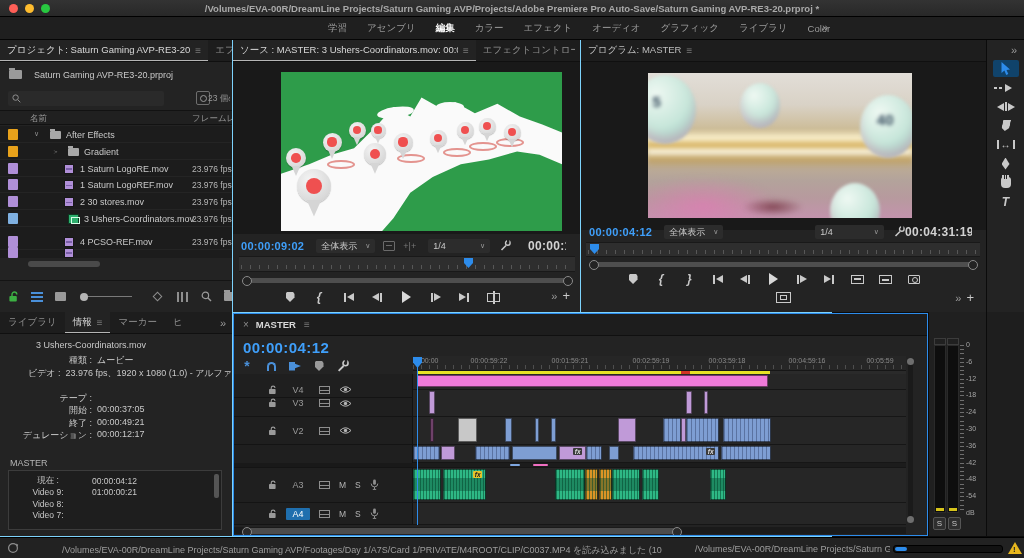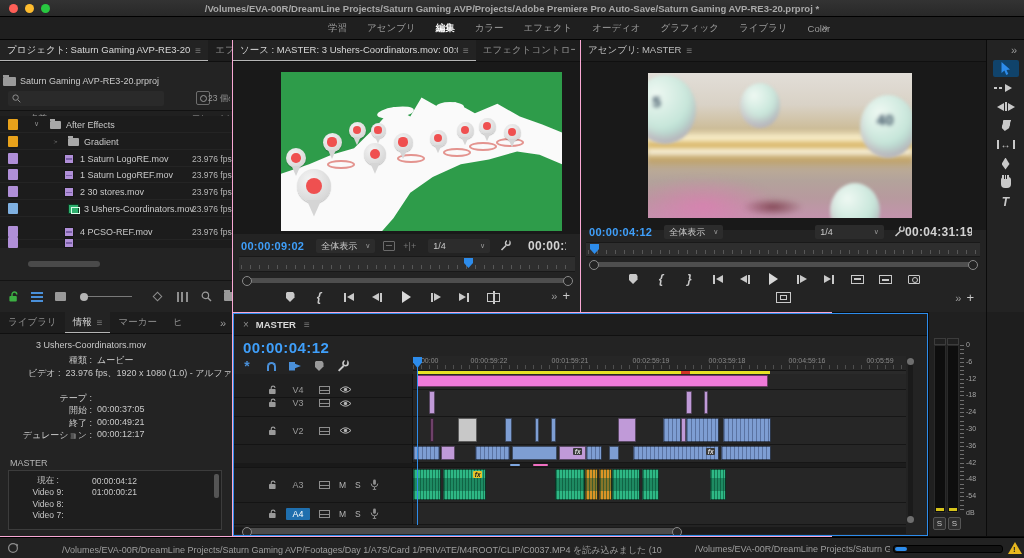--- a/index.html
+++ b/index.html
@@ -1,18 +1,18 @@
 <!DOCTYPE html>
 <html><head>
 <meta charset="utf-8">
 <style>
 *{margin:0;padding:0;box-sizing:border-box}
 html,body{width:1024px;height:558px;overflow:hidden}
 body{font-family:"Liberation Sans","DejaVu Sans",sans-serif;background:#0b0b0b;color:#bbb;-webkit-font-smoothing:antialiased}
-#app{position:relative;width:832px;height:558px;background:#f9a8d4}
+#app{position:relative;width:832px;height:558px;background:#7dd3fc}
 .panel{position:absolute;background:#232323;overflow:hidden}
 
 #titlebar{position:absolute;left:0;top:0;width:1024px;height:17px;background:linear-gradient(#333,#282828);border-bottom:1px solid #000;display:flex;align-items:center}
 #titlebar .lights{display:flex;margin-left:9px;gap:7px}
 .lt{width:9px;height:9px;border-radius:50%}
 .lt.r{background:#ff5f57}.lt.y{background:#febc2e}.lt.g{background:#28c840}
 #titlebar .ttl{position:absolute;left:0;right:0;text-align:center;font-size:9.5px;font-weight:bold;color:#a9a9a9;white-space:nowrap}
 
 #menubar{position:absolute;left:0;top:17px;width:1024px;height:23px;background:#1f1f1f;border-bottom:1px solid #050505}
 #ws-tabs{position:absolute;left:318px;top:0;height:23px;display:flex;align-items:center}
@@ -21,32 +21,32 @@
 #ws-more{position:absolute;left:822px;top:4px;color:#9b9b9b;font-size:11px}
 
 .phead{position:absolute;left:0;top:0;right:0;height:22px;background:#1d1d1d;display:flex;align-items:center;font-size:9.5px;color:#8e8e8e;white-space:nowrap;overflow:hidden;border-bottom:1px solid #101010}
 .ptab{height:22px;display:flex;align-items:center;gap:5px;padding:0 7px}
 .ptab.on{background:#232323;color:#d8d8d8;box-shadow:inset 0 -2px 0 #b5b5b5}
 .menu-g{color:#777;font-size:10px}
 .ovf{margin-left:auto;margin-right:6px;color:#9a9a9a;font-size:11px}
 .clipw{display:inline-block;overflow:hidden;white-space:nowrap}
 
 #project{left:0;top:40px;width:232px;height:272px}
-#proj-bin{position:absolute;left:3px;top:30px;height:16px;display:flex;align-items:flex-end;gap:4px;font-size:9px;color:#c9c9c9}
+#proj-bin{position:absolute;left:9px;top:30px;height:16px;display:flex;align-items:flex-start;gap:12px;font-size:9px;color:#c9c9c9}
 .foldopen{width:13px;height:9px;background:#9a9a9a;border-radius:1px;position:relative}
 .foldopen::before{content:"";position:absolute;top:-2px;left:0;width:6px;height:2px;background:#9a9a9a}
 #proj-search{position:absolute;left:8px;top:51px;width:156px;height:15px;background:#2a2a2a;border-radius:2px;display:flex;align-items:center;padding:0 4px;gap:4px}
 #proj-search input{flex:1;background:transparent;border:none;outline:none;color:#ccc;font-size:9px;min-width:0}
 #sbin-ic{position:absolute;left:196px;top:51px;width:14px;height:14px;border:1px solid #6e6e6e;border-radius:2px}
 #sbin-ic::after{content:"";position:absolute;left:3px;top:3px;width:5px;height:5px;border:1px solid #9a9a9a;border-radius:50%}
 #proj-count{position:absolute;right:2px;top:53px;width:22px;overflow:hidden;font-size:8.5px;color:#9a9a9a;white-space:nowrap}
 #proj-lhead{position:absolute;left:0;top:70px;width:232px;height:15px;background:#202020;border-top:1px solid #121212;border-bottom:1px solid #121212;font-size:8.5px;color:#9a9a9a}
 #proj-lhead .cn{position:absolute;left:30px;top:2px}
 #proj-lhead .cr{position:absolute;left:192px;top:2px;width:40px;overflow:hidden;white-space:nowrap}
-#proj-rows{position:absolute;left:0;top:76px;width:232px;height:132px;background:#1c1c1c;overflow:hidden}
+#proj-rows{position:absolute;left:0;top:86px;width:232px;height:132px;background:#1c1c1c;overflow:hidden}
 .prow{position:absolute;left:0;right:0;height:17px;border-bottom:1px solid #242424;font-size:9px;color:#c9c9c9}
 .chip{position:absolute;left:8px;top:3px;width:10px;height:11px;border-radius:1px}
 .caret{position:absolute;top:4px;font-size:7px;color:#8e8e8e}
 .fold{position:absolute;top:5px;width:11px;height:8px;background:#a8a8a8;border-radius:1px}
 .fold::before{content:"";position:absolute;top:-2px;left:0;width:5px;height:2px;background:#a8a8a8}
 .clipic{position:absolute;top:4px;width:10px;height:10px;background:#b08fd8;border:1px solid #161616}
 .clipic::after{content:"";position:absolute;left:1px;right:1px;top:3.5px;height:1.5px;background:#7a5fa8}
 .seqic{position:absolute;top:4px;width:11px;height:10px;background:#2eaf6e;border:1px solid #0d3a22}
 .seqic::after{content:"";position:absolute;left:1.5px;top:2px;width:7px;height:5px;border:1px solid #d8ffe9}
 .pname{position:absolute;top:4px;white-space:nowrap}
@@ -491,21 +491,21 @@
         <span class="tbtn">
           <i class="bxi"></i>
         </span>
       </div>
     <div class="more" style="right:10px;top:248px"><span>»</span><span class="pl">+</span></div>
   </div>
 
   <div id="program" class="panel">
     <div class="phead">
       <span class="ptab on" style="box-shadow:none;background:transparent;color:#bdbdbd">
-        <span>アセンブリ: MASTER</span>
+        <span>プログラム: MASTER</span>
         <span class="menu-g">≡</span>
       </span>
     </div>
     <div class="vidbg" style="height:168px"></div>
     <div id="prog-video">
       <div class="pv-streak"></div>
       <div class="pv-pink"></div>
       <div id="prog-balls">
           <div class="ball" style="left: -14px; top: 2px; width: 62px; height: 69.44px;">
             <span class="bl">5</span>

